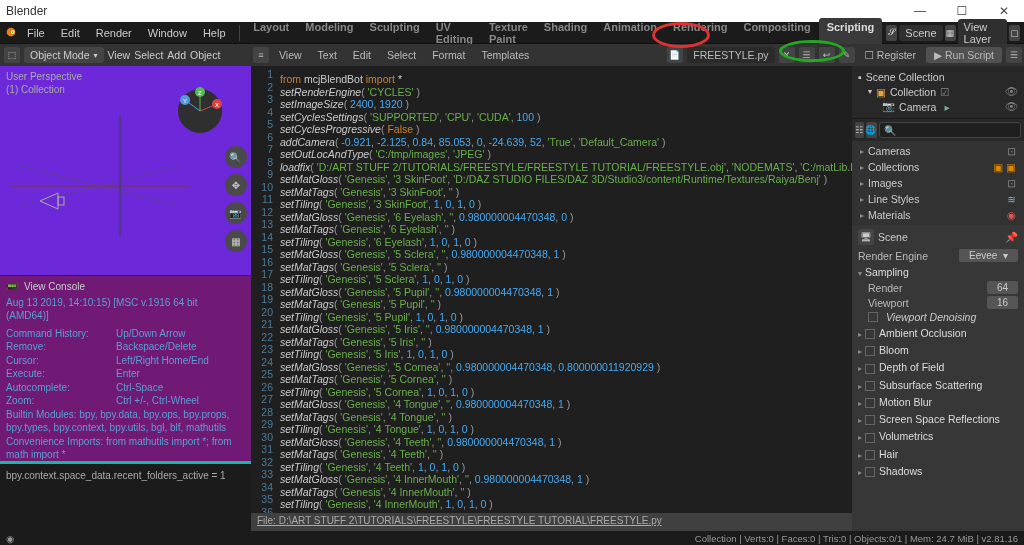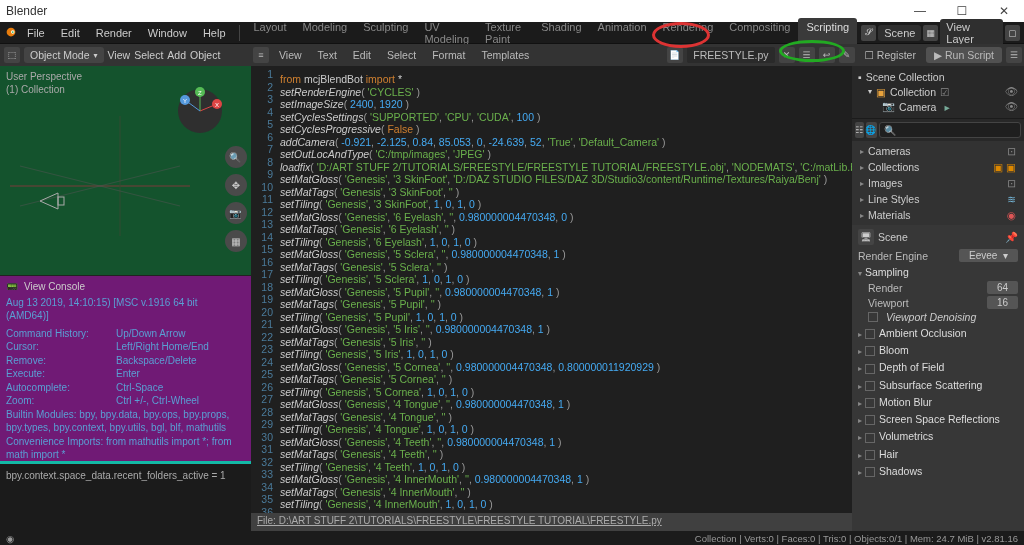--- a/index.html
+++ b/index.html
@@ -17,21 +17,21 @@
 .menubar .scenebox { background:#2f2f2f; border-radius:3px; padding:2px 6px; display:flex; align-items:center; gap:4px; }
 .toolbar2 { background:#333; height:22px; display:flex; align-items:center; padding:0 2px; gap:4px; font-size:10.5px; color:#bbb;}
 .toolbar2 .titem { padding:2px 6px; }
 .toolbar2 .fname { background:#2a2a2a; padding:2px 6px; border-radius:2px; }
 .toolbar2 .btn { background:#515151; padding:2px 8px; border-radius:3px; }
 .toolbar2 .spacer { flex:1; }
 .vpheader { background:#333; height:22px; display:flex; align-items:center; padding:0 4px; gap:4px; font-size:10.5px;}
 .vpheader .mode { background:#444; padding:2px 6px; border-radius:3px; display:flex; align-items:center; gap:4px;}
 .main { display:flex; height:calc(545px - 22px - 22px - 22px - 14px); }
 .leftcol { width:251px; display:flex; flex-direction:column; background:#393939;}
-.viewport { height:210px; background:#14532d; position:relative; border-bottom:1px solid #222;}
+.viewport { height:210px; background:#6d28d9; position:relative; border-bottom:1px solid #222;}
 .viewport .vplabel { position:absolute; top:4px; left:6px; font-size:10px; color:#aaa; line-height:1.3;}
 .viewport .gizmo { position:absolute; top:20px; right:26px; width:50px; height:50px;}
 .viewport .sideicons { position:absolute; right:4px; top:80px; display:flex; flex-direction:column; gap:6px;}
 .viewport .sideicons .ic { width:22px; height:22px; background:#4a4a4a; border-radius:50%; display:flex; align-items:center; justify-content:center; font-size:10px; color:#ccc;}
 .console { flex:1; background:#701a75; font-family:Consolas,monospace; font-size:10px; padding:4px 6px; overflow:hidden; line-height:1.35;}
 .console .chdr { color:#ccc; margin-bottom:2px;}
 .console .blue { color:#5a9fd4; }
 .console .row { display:flex; }
 .console .row .k { color:#5a9fd4; width:110px;}
 .console .row .v { color:#5a9fd4;}
@@ -88,25 +88,25 @@
         <circle cx="20" cy="16" r="4" fill="#fff"></circle>
         <circle cx="20" cy="16" r="2" fill="#3b5"></circle>
       </svg>
   </span>
   <span class="mitem">File</span>
   <span class="mitem">Edit</span>
   <span class="mitem">Render</span>
   <span class="mitem">Window</span>
   <span class="mitem">Help</span>
   <span class="sep"></span>
-  <div id="ws-tabs" style="display:flex;gap:0;">
+  <div id="ws-tabs" style="display:flex;gap:0;font-weight:bold;">
       <span class="wtab">Layout</span>
       <span class="wtab">Modeling</span>
       <span class="wtab">Sculpting</span>
-      <span class="wtab">UV Modeling</span>
+      <span class="wtab">UV Editing</span>
       <span class="wtab">Texture Paint</span>
       <span class="wtab">Shading</span>
       <span class="wtab">Animation</span>
       <span class="wtab">Rendering</span>
       <span class="wtab">Compositing</span>
       <span class="wtab active">Scripting</span>
     </div>
   <span style="flex:1"></span>
   <span class="iconbox">𝓢</span>
   <div class="scenebox">
@@ -197,26 +197,26 @@
       <div class="chdr">📟 &nbsp;<span>View   Console</span></div>
       <div class="blue">Aug 13 2019, 14:10:15) [MSC v.1916 64 bit</div>
       <div class="blue">(AMD64)]</div>
       <div style="height:4px;"></div>
       <div id="console-help">
           <div class="row">
             <span class="k">Command History:</span>
             <span class="v">Up/Down Arrow</span>
           </div>
           <div class="row">
+            <span class="k">Remove:</span>
+            <span class="v">Backspace/Delete</span>
+          </div>
+          <div class="row">
             <span class="k">Cursor:</span>
             <span class="v">Left/Right Home/End</span>
-          </div>
-          <div class="row">
-            <span class="k">Remove:</span>
-            <span class="v">Backspace/Delete</span>
           </div>
           <div class="row">
             <span class="k">Execute:</span>
             <span class="v">Enter</span>
           </div>
           <div class="row">
             <span class="k">Autocomplete:</span>
             <span class="v">Ctrl-Space</span>
           </div>
           <div class="row">

